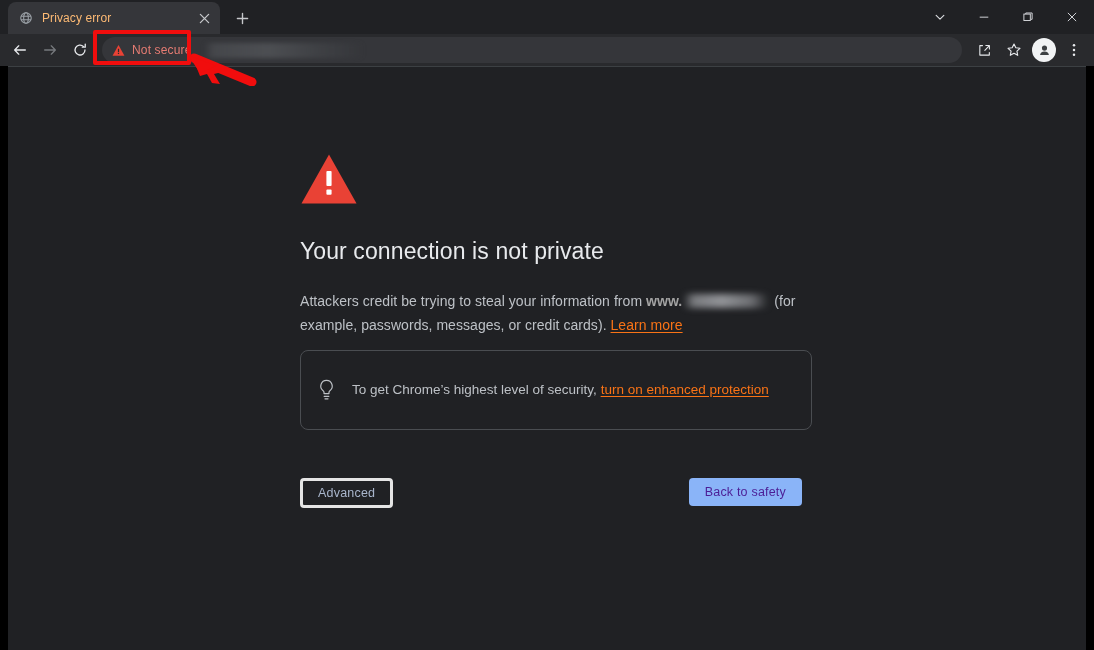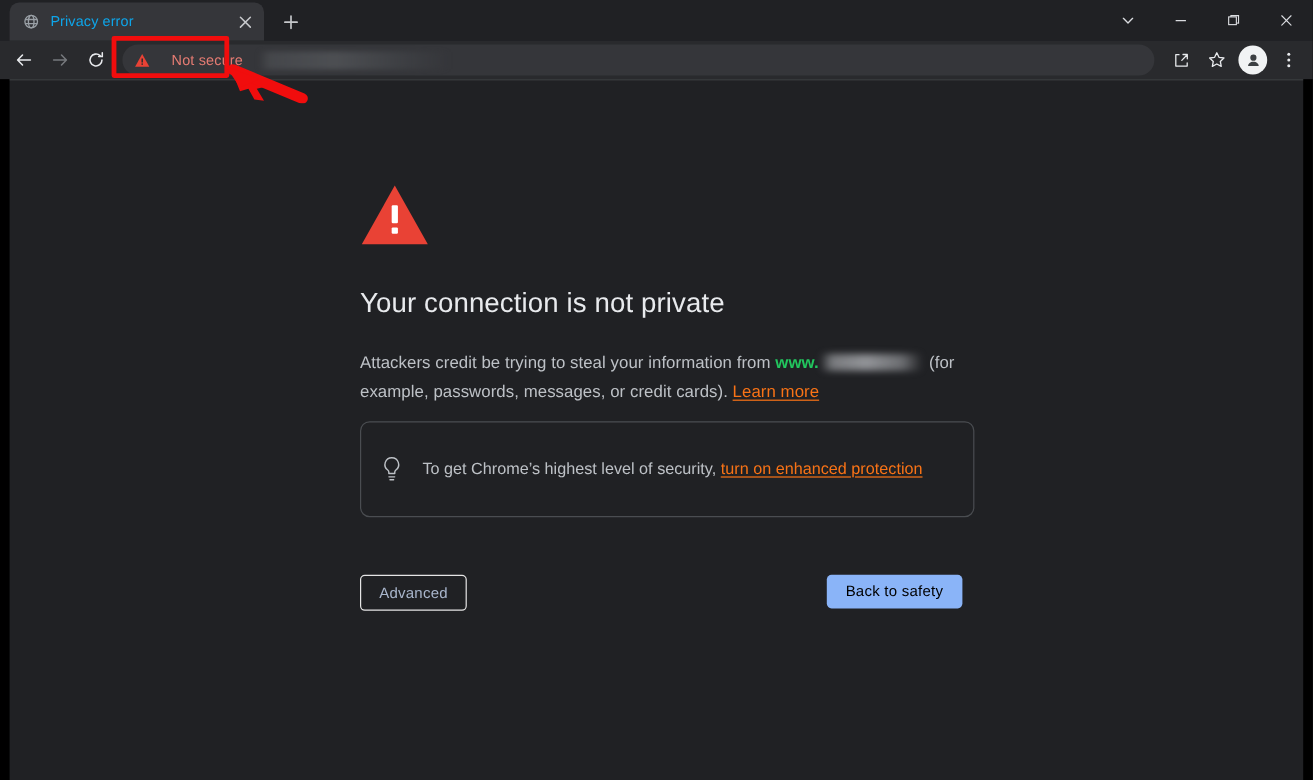--- a/index.html
+++ b/index.html
@@ -46,21 +46,21 @@
 
   .tab-favicon {
     width: 16px; height: 16px;
     flex: 0 0 16px;
     display: flex; align-items: center; justify-content: center;
   }
 
   .tab-title {
     flex: 1 1 auto;
     font-size: 12px;
-    color: #0ea5e9;
+    color: #fdba74;
     white-space: nowrap;
     overflow: hidden;
     text-overflow: ellipsis;
     letter-spacing: .1px;
   }
 
   .tab-close {
     width: 16px; height: 16px;
     flex: 0 0 16px;
     display: flex; align-items: center; justify-content: center;
@@ -123,21 +123,21 @@
     align-items: center;
     padding: 0 10px 0 8px;
     gap: 6px;
     min-width: 0;
     position: relative;
   }
 
   .security-chip {
     display: flex;
     align-items: center;
-    gap: 18px;
+    gap: 7px;
     flex: 0 0 auto;
     padding: 2px 4px 2px 2px;
     border-radius: 12px;
   }
 
   .security-chip-label {
     font-size: 12px;
     color: #e67c73;
     white-space: nowrap;
     letter-spacing: .15px;
@@ -213,21 +213,21 @@
     letter-spacing: .1px;
   }
 
   .err-body {
     font-size: 14px;
     line-height: 24px;
     color: #bdc1c6;
     margin-bottom: 13px;
     letter-spacing: .05px;
   }
-  .err-body b { font-weight: 700; color: #22c55e; }
+  .err-body b { font-weight: 700; color: #a3a3a3; }
 
   .host-redaction {
     display: inline-block;
     width: 86px;
     height: 14px;
     vertical-align: -2px;
     margin: 0 1px;
     border-radius: 2px;
     background: linear-gradient(90deg,
         rgba(120,122,126,0) 0%,
@@ -272,37 +272,37 @@
     display: flex;
     align-items: center;
     justify-content: space-between;
   }
 
   .btn-advanced {
     min-width: 78px;
     height: 30px;
     padding: 0 15px;
     background: transparent;
-    border: 1px solid #e5e5e5;
+    border: 3px solid #e5e5e5;
     border-radius: 4px;
     color: #a9b6cc;
     font-size: 12.5px;
     font-family: "Liberation Sans", sans-serif;
     cursor: pointer;
     letter-spacing: .2px;
   }
 
   .btn-safety {
     min-width: 96px;
     height: 28px;
     padding: 0 16px;
     background: #8ab4f8;
     border: none;
     border-radius: 4px;
-    color: #000000;
+    color: #4c1d95;
     font-size: 12.5px;
     font-family: "Liberation Sans", sans-serif;
     cursor: pointer;
     letter-spacing: .2px;
     margin-right: 10px;
     margin-top: -2px;
   }
 
   
   .annot-box {

